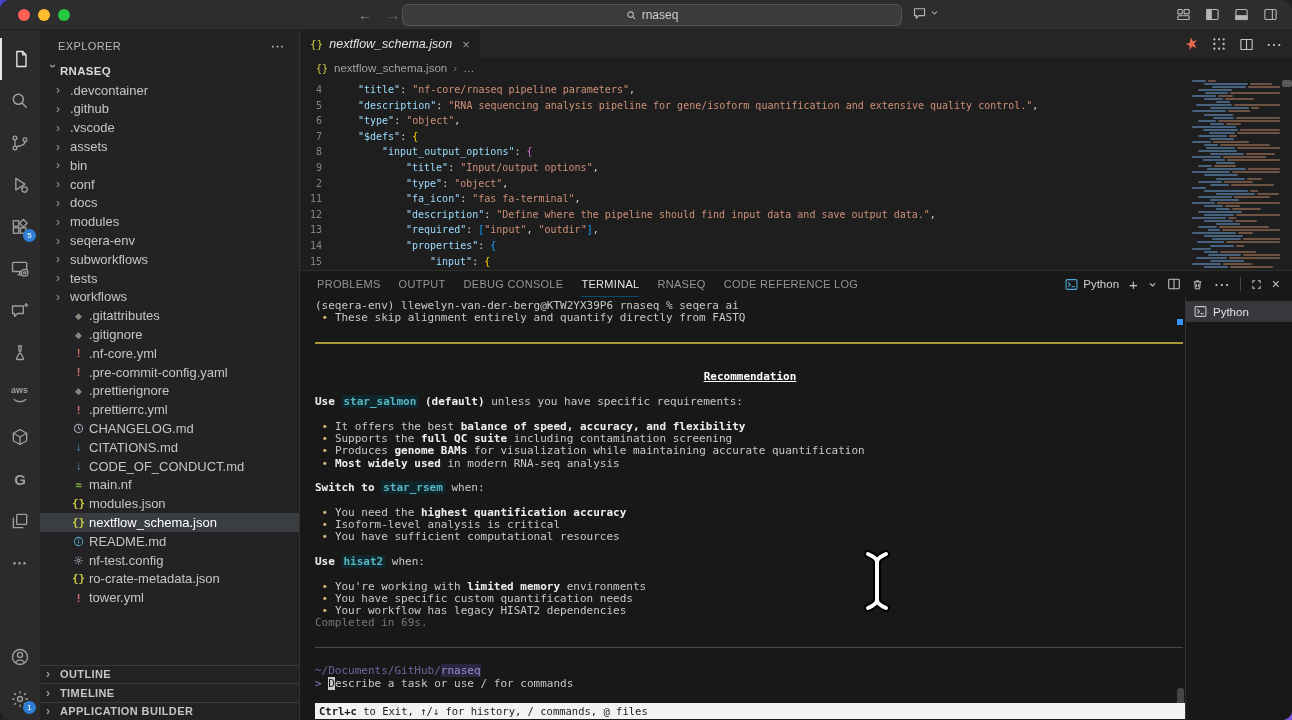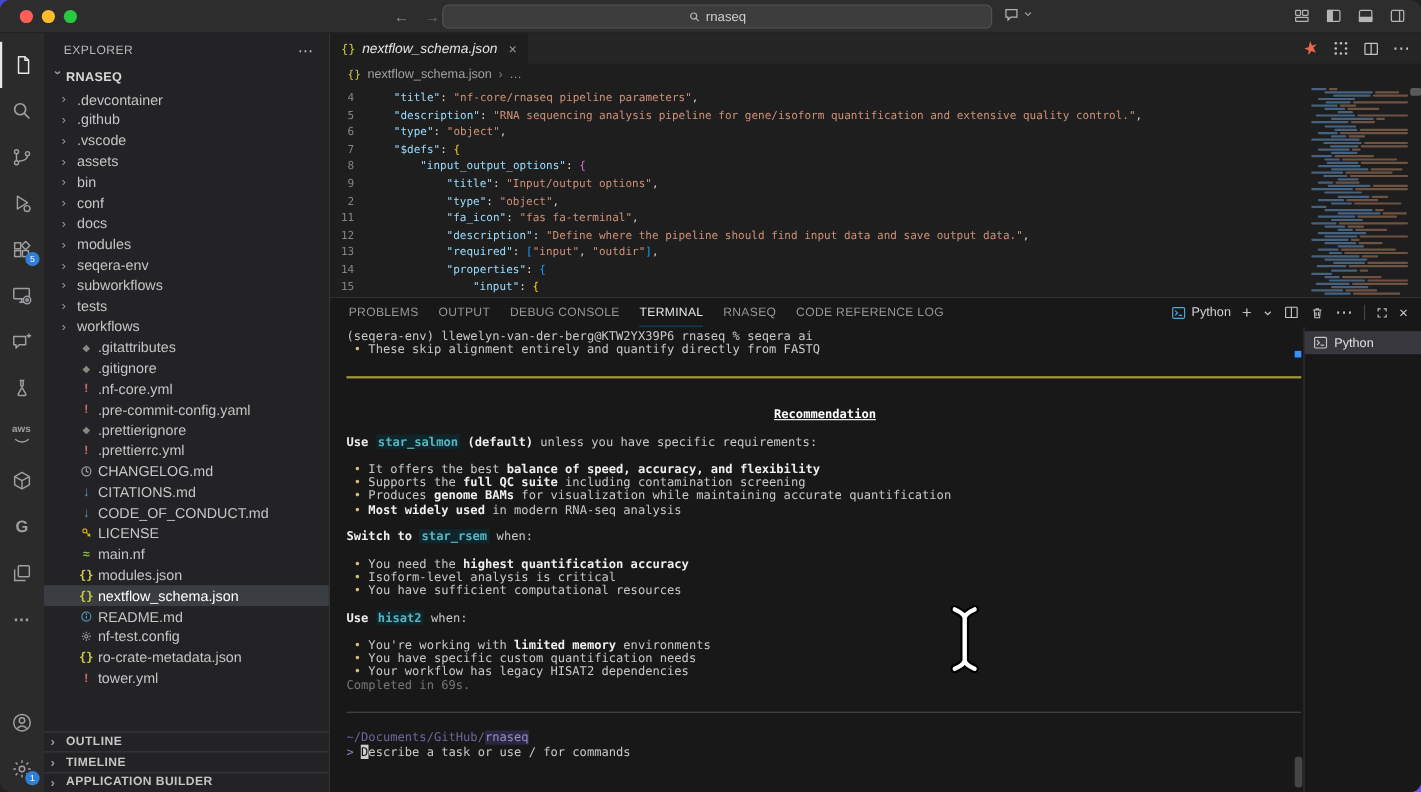--- a/index.html
+++ b/index.html
@@ -377,30 +377,20 @@
           <div class="tree-row">
             <span class="chev"></span>
             <span class="ficon">
               <span style="color:#519aba;font-weight:bold;font-size:12px;">↓</span>
             </span>
             <span>CODE_OF_CONDUCT.md</span>
           </div>
           <div class="tree-row">
             <span class="chev"></span>
             <span class="ficon">
-              <svg width="11" height="11" viewBox="0 0 24 24" fill="none" stroke="#d4b106" stroke-width="2.4">
-                <circle cx="9" cy="8" r="4"></circle>
-                <path d="M12 11 l8 8 M17 16 l2.5 -2.5 M14.5 18.5 l2 -2"></path>
-              </svg>
-            </span>
-            <span>LICENSE</span>
-          </div>
-          <div class="tree-row">
-            <span class="chev"></span>
-            <span class="ficon">
               <span style="color:#8dc149;font-weight:bold;">≈</span>
             </span>
             <span>main.nf</span>
           </div>
           <div class="tree-row">
             <span class="chev"></span>
             <span class="ficon">
               <span style="color:#cbcb41;font-family:'DejaVu Sans Mono',monospace;font-weight:bold;">{}</span>
             </span>
             <span>modules.json</span>
@@ -858,20 +848,21 @@
               <svg class="icon-svg" width="13" height="13" viewBox="0 0 24 24" fill="none" stroke="#c5c5c5" stroke-width="2">
                   <rect x="2" y="3" width="20" height="18" rx="2"></rect>
                   <path d="M6 8 l4 4 -4 4"></path>
                   <line x1="12" y1="16" x2="18" y2="16"></line>
                 </svg>
               <span>Python</span>
             </div>
           </div>
           <div class="term-mark"></div>
           <div class="term-scroll"></div>
+          <div class="termstatus"><b>Ctrl+c</b><span> to Exit, ↑/↓ for history, / commands, @ files</span></div>
         </div>
       </div>
     </div>
   </div>
 </div>
 
 <svg class="cursor-ibeam" width="38" height="70" viewBox="0 0 38 70">
   <g fill="none" stroke="#000" stroke-width="8" stroke-linecap="round">
       <path d="M10 8 Q19 12 19 16 L19 54 Q19 58 10 62 M28 8 Q19 12 19 16 M28 62 Q19 58 19 54"></path>
     </g>

